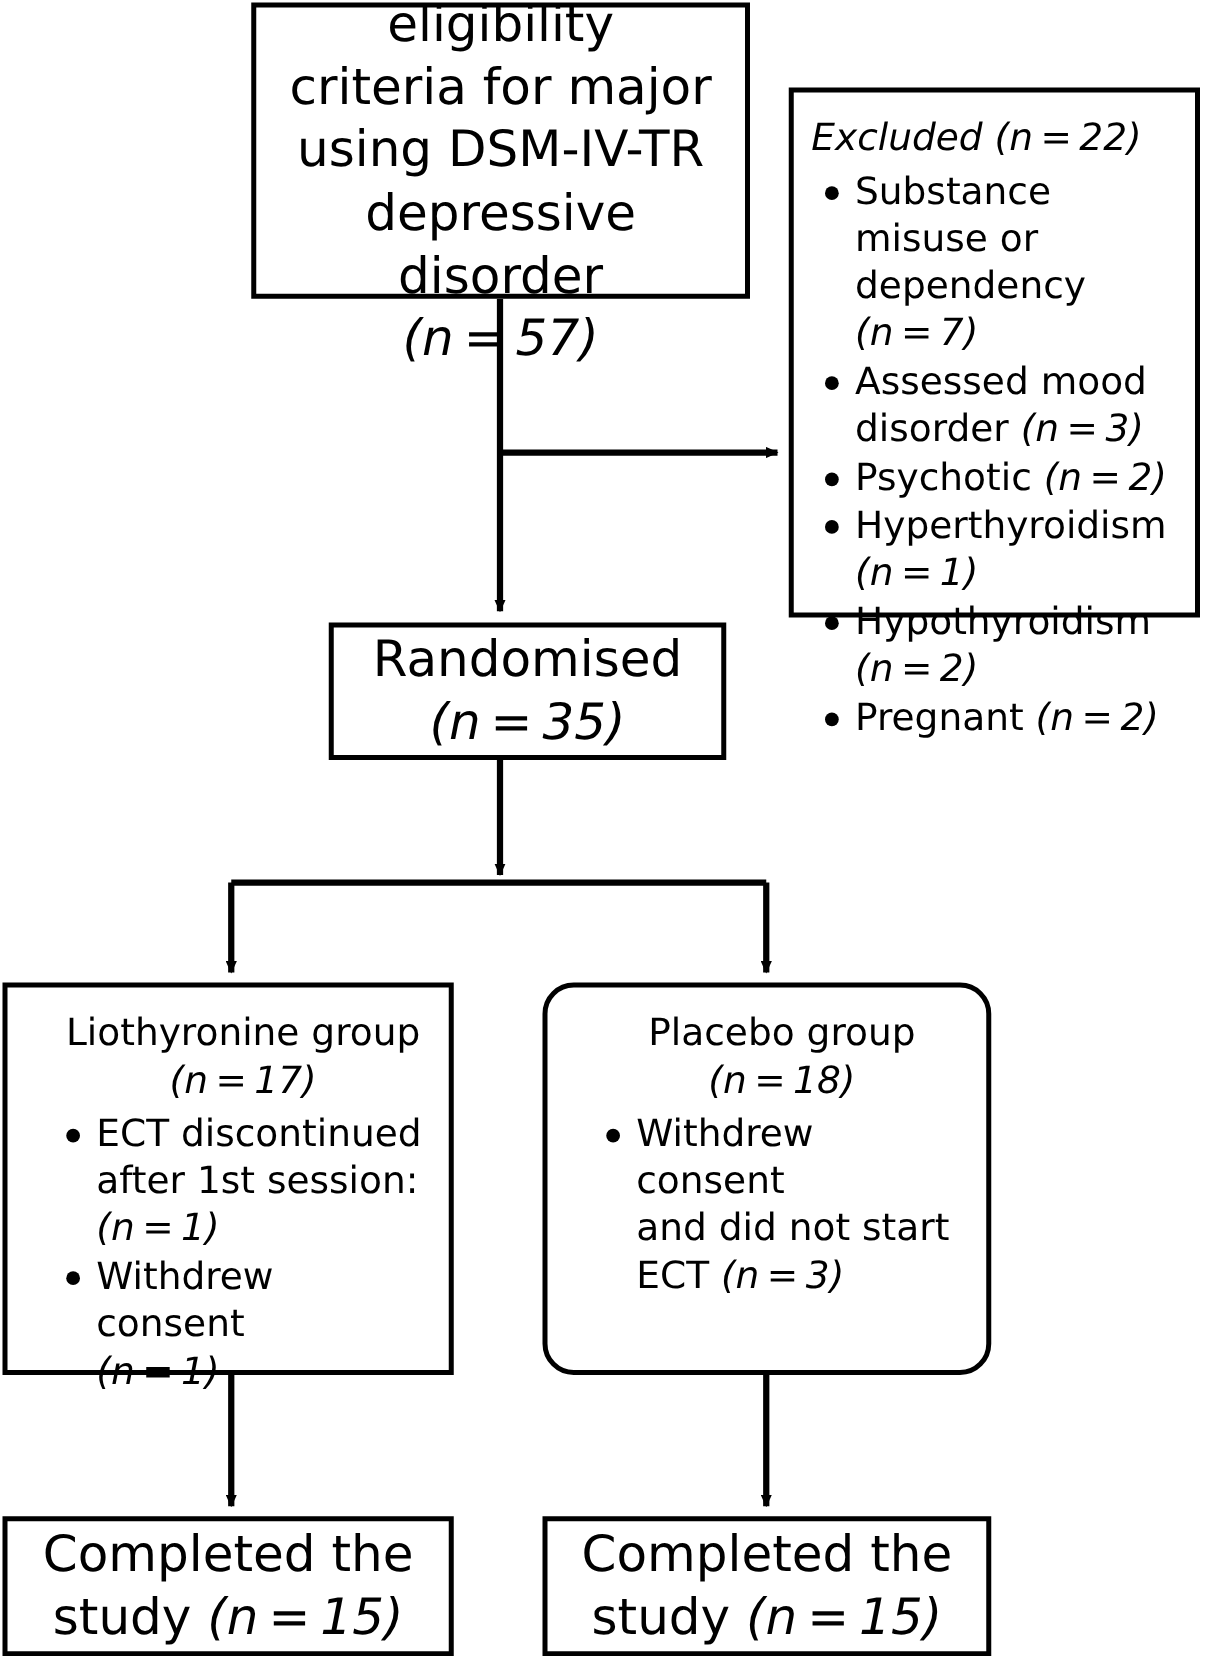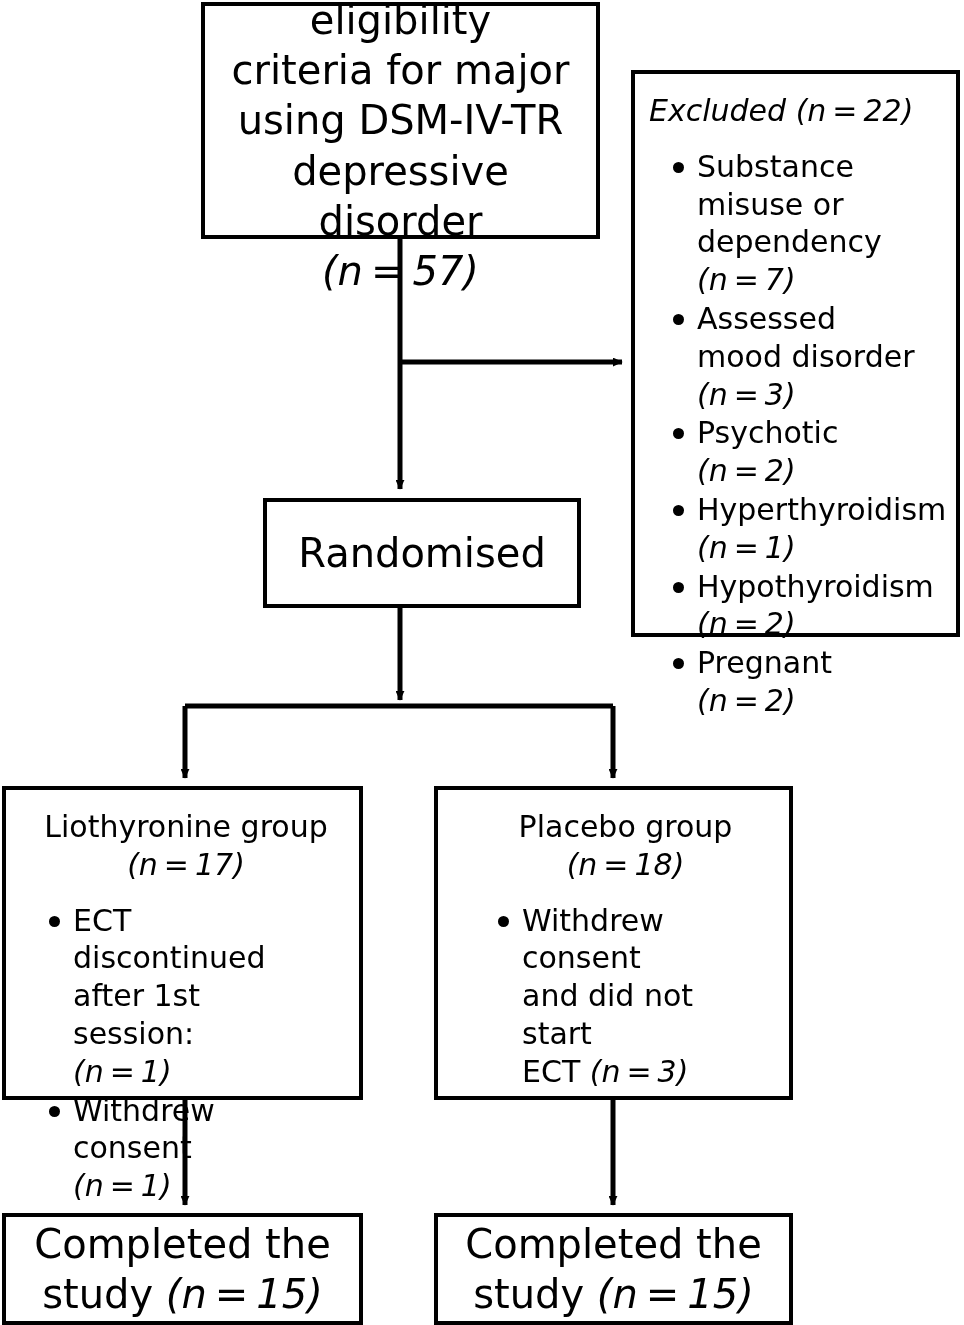--- a/index.html
+++ b/index.html
@@ -44,21 +44,21 @@
   .left-text {
     text-align: left;
     font-size: 30px;
     line-height: 1.26;
   }
   em, .ital {
     font-style: italic;
   }
   ul.bullets {
     list-style: none;
-    margin: 18px;
+    margin: 5px;
     padding: 0;
   }
   ul.bullets li {
     position: relative;
     font-size: 30px;
     line-height: 1.26;
     padding-left: 30px;
     margin: 0 0 1px 0;
     text-align: left;
   }
@@ -112,21 +112,21 @@
   </svg>
 
   <div class="node-box" style="left:201px; top:2px; width:399px; height:237px;">
     <div class="ctr-text">Assessed for eligibility</div>
     <div class="ctr-text">criteria for major</div>
     <div class="ctr-text">using DSM-IV-TR</div>
     <div class="ctr-text">depressive disorder</div>
     <div class="ctr-text ital nowrap">(n = 57)</div>
   </div>
 
-  <div class="node-box top-align" style="left:631px; top:70px; width:329px; height:567px; padding:18px 12px 0 14px;">
+  <div class="node-box top-align" style="left:631px; top:70px; width:329px; height:424px; padding:18px 12px 0 14px;">
     <div class="left-text ital nowrap">Excluded (n = 22)</div>
     <ul class="bullets">
       <li>
         <span>Substance misuse or dependency</span>
         <span class="ital nowrap">(n = 7)</span>
       </li>
       <li>
         <span>Assessed mood disorder</span>
         <span class="ital nowrap">(n = 3)</span>
       </li>
@@ -144,39 +144,40 @@
       </li>
       <li>
         <span>Pregnant</span>
         <span class="ital nowrap">(n = 2)</span>
       </li>
     </ul>
   </div>
 
   <div class="node-box" style="left:263px; top:498px; width:318px; height:110px;">
     <div class="ctr-text">Randomised</div>
-  </div>
-
-  <div class="node-box top-align" style="left:2px; top:786px; width:361px; height:314px; padding:18px 12px 0 19px;">
+    <div class="ctr-text ital nowrap">(n = 35)</div>
+  </div>
+
+  <div class="node-box top-align" style="left:2px; top:786px; width:361px; height:314px; padding:18px 12px 0 36px;">
     <div class="hdr-text">Liothyronine group</div>
     <div class="hdr-text ital nowrap">(n = 17)</div>
     <ul class="bullets">
       <li>
         <span>ECT discontinued</span><br>
         <span>after 1st session:</span><br>
         <span class="ital nowrap">(n = 1)</span>
       </li>
       <li>
         <span>Withdrew consent</span><br>
         <span class="ital nowrap">(n = 1)</span>
       </li>
     </ul>
   </div>
 
-  <div class="node-box top-align" style="left:434px; top:786px; width:359px; height:314px; padding:18px 12px 0 36px;">
+  <div class="node-box top-align" style="left:434px; top:786px; width:359px; height:314px; padding:18px 12px 0 36px;border-radius:25px;">
     <div class="hdr-text">Placebo group</div>
     <div class="hdr-text ital nowrap">(n = 18)</div>
     <ul class="bullets">
       <li>
         <span>Withdrew consent</span><br>
         <span>and did not start</span><br>
         <span>ECT</span>
         <span class="ital nowrap">(n = 3)</span>
       </li>
     </ul>

